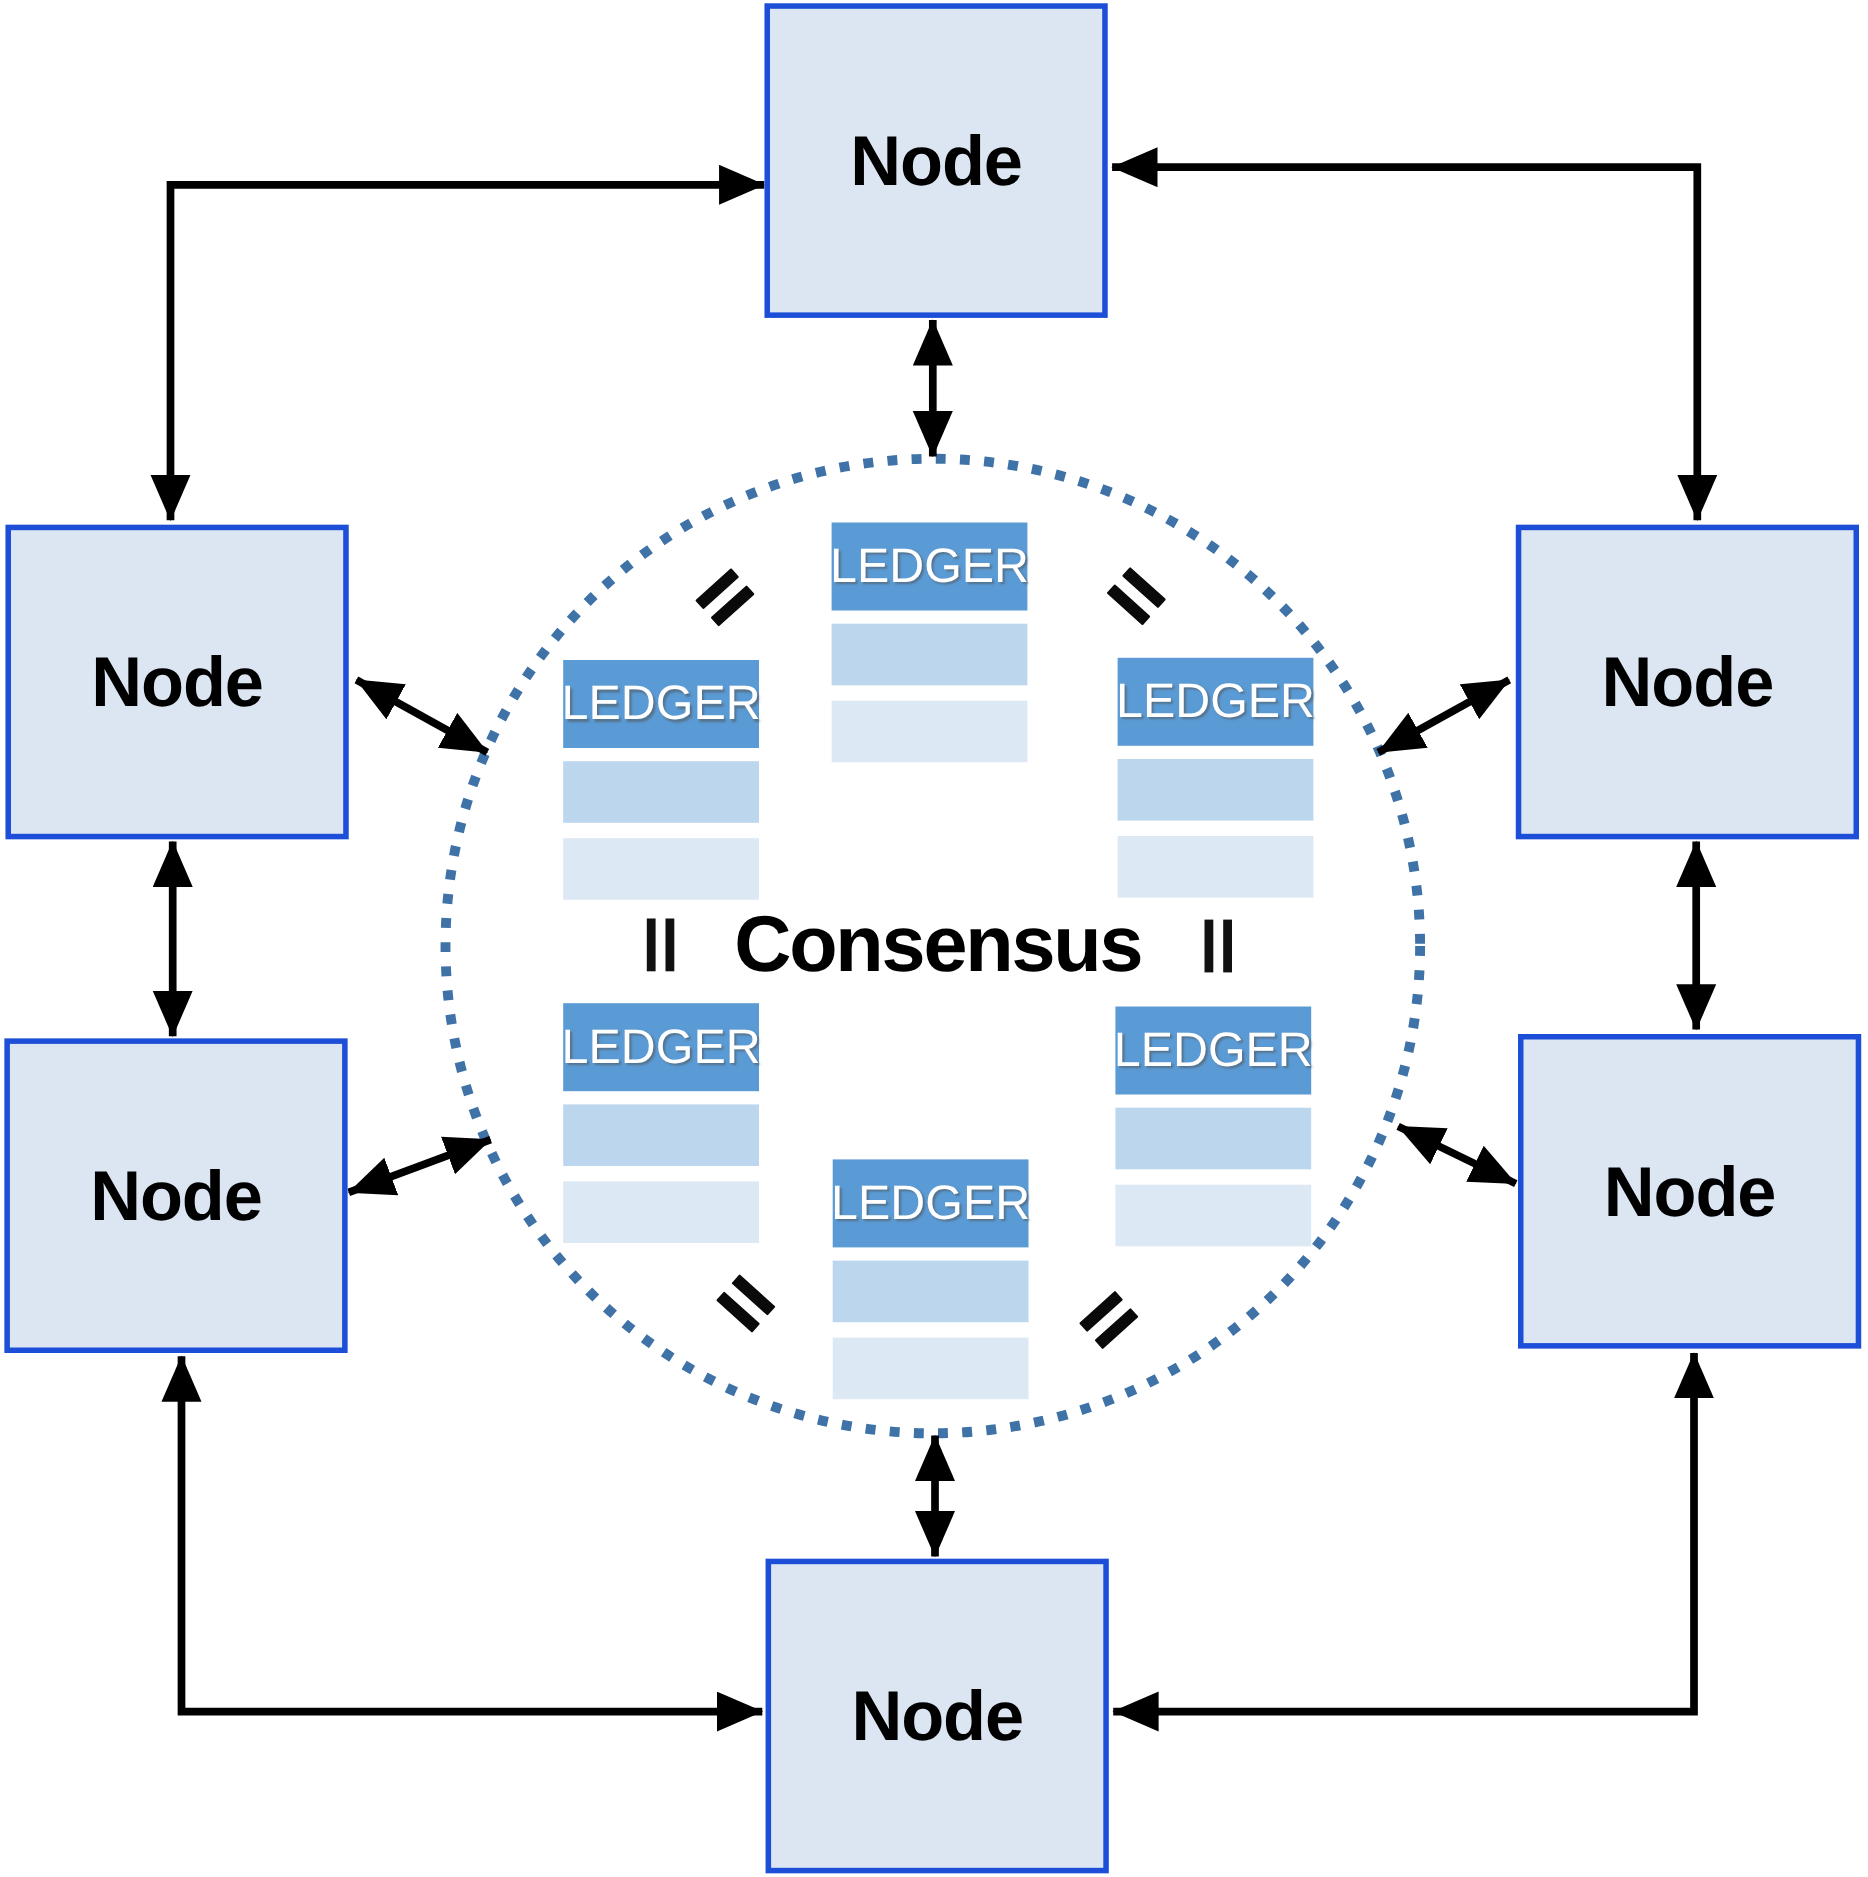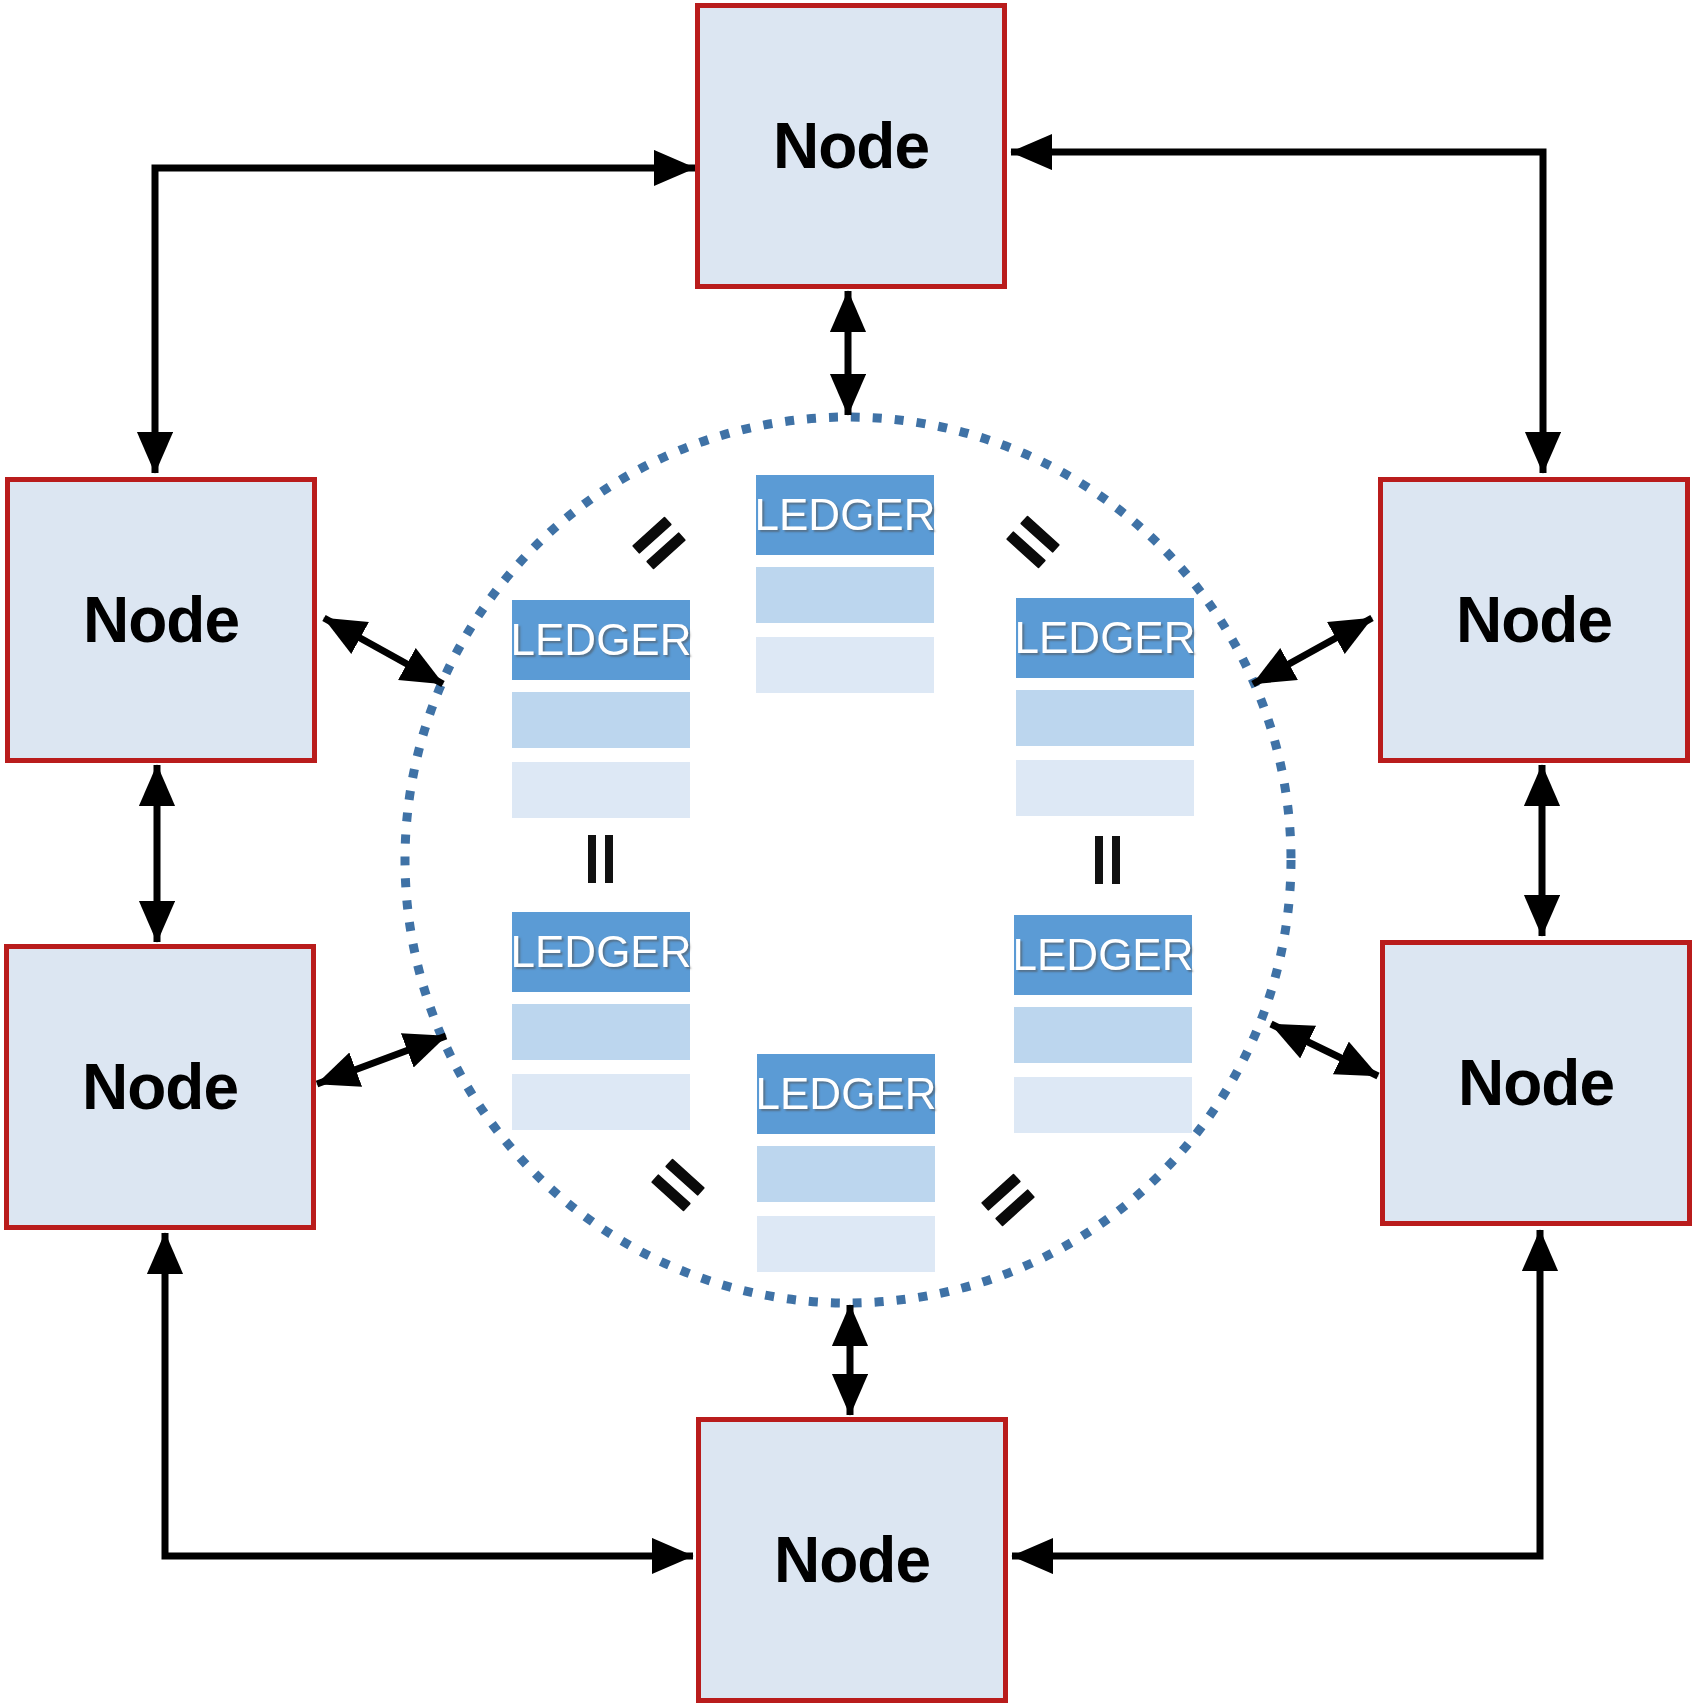--- a/index.html
+++ b/index.html
@@ -5,21 +5,21 @@
   html,body{margin:0;padding:0;background:#ffffff;}
   .canvas{
     position:relative;width:1698px;height:1706px;background:#ffffff;overflow:hidden;
     font-family:"Liberation Sans","DejaVu Sans",sans-serif;
   }
   svg.layer{position:absolute;left:0;top:0;width:1698px;height:1706px;pointer-events:none;}
 
   
   .node{
     position:absolute;width:312px;height:286px;box-sizing:border-box;
-    background:#dce6f2;border:5px solid #b91c1c;
+    background:#dce6f2;border:5px solid #1d4ed8;
     display:flex;align-items:center;justify-content:center;
   }
   .node-label{
     font-size:64px;font-weight:700;color:#000;letter-spacing:-1px;
   }
 
   
   .ledger{position:absolute;width:178px;}
   .ledger-header{
     width:178px;height:80px;background:#5b9bd5;color:#ffffff;
@@ -90,20 +90,21 @@
   <div class="node" style="left:1378px;top:477px;">
     <span class="node-label">Node</span>
   </div>
   <div class="node" style="left:1380px;top:940px;">
     <span class="node-label">Node</span>
   </div>
   <div class="node" style="left:696px;top:1417px;">
     <span class="node-label">Node</span>
   </div>
 
+  <div class="consensus">Consensus</div>
 
   <div class="ledger" style="left:756px;top:475px;">
     <div class="ledger-header">LEDGER</div>
     <div class="ledger-row r1"></div>
     <div class="ledger-row r2"></div>
   </div>
   <div class="ledger" style="left:512px;top:600px;">
     <div class="ledger-header">LEDGER</div>
     <div class="ledger-row r1"></div>
     <div class="ledger-row r2"></div>

